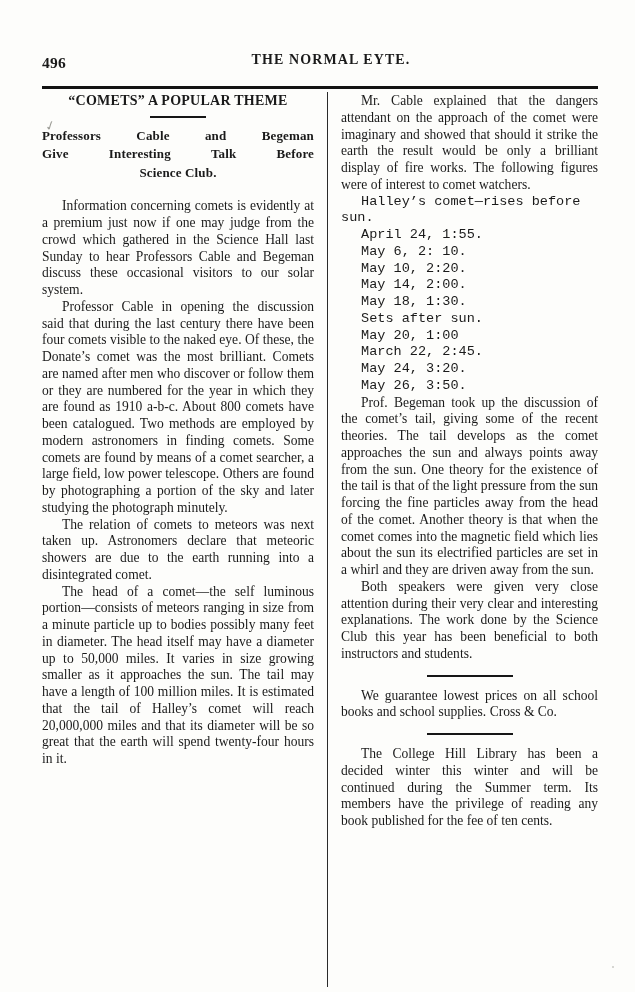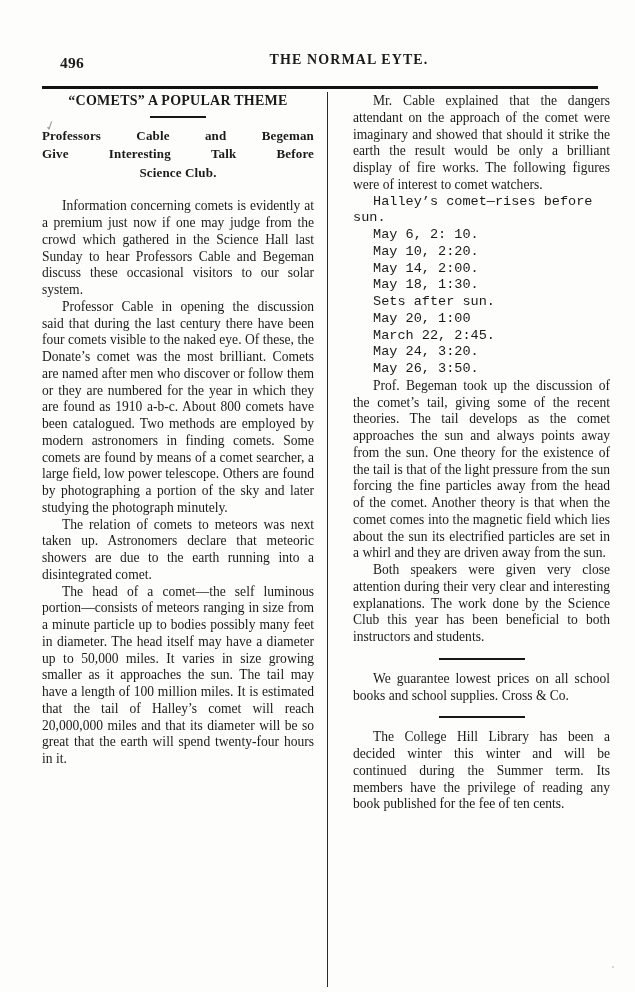--- a/index.html
+++ b/index.html
@@ -20,21 +20,21 @@
     position: absolute;
     left: 0; top: 0;
     width: 635px;
     height: 992px;
     background: #fdfdfb;
   }
 
   
   .masthead {
     position: absolute;
-    left: 60px;
+    left: 42px;
     top: 52px;
     width: 556px;
     height: 26px;
   }
   .folio {
     position: absolute;
     left: 0;
     top: 2px;
     font-size: 15.5px;
     font-weight: bold;
@@ -72,21 +72,21 @@
 
   .column {
     position: absolute;
     top: 93px;
     font-size: 13.55px;
     line-height: 16.75px;
     text-align: justify;
     text-justify: inter-word;
   }
   .col-left  { left: 42px;  width: 272px; }
-  .col-right { left: 341px; width: 257px; margin-left: 12px; }
+  .col-right { left: 341px; width: 257px; }
 
   
   .headline {
     text-align: center;
     font-size: 14px;
     font-weight: bold;
     letter-spacing: 0.25px;
     margin: 0 0 6px 0;
     white-space: nowrap;
   }
@@ -191,20 +191,21 @@
     <p class="body">The head of a comet—the self luminous portion—consists of meteors ranging in size from a minute particle up to bodies possibly many feet in diameter. The head itself may have a diameter up to 50,000 miles. It varies in size growing smaller as it approaches the sun. The tail may have a length of 100 million miles. It is estimated that the tail of Halley’s comet will reach 20,000,000 miles and that its diameter will be so great that the earth will spend twenty-four hours in it.</p>
 
   </div>
 
   <div class="column col-right">
 
     <p class="body">Mr. Cable explained that the dangers attendant on the approach of the comet were imaginary and showed that should it strike the earth the result would be only a brilliant display of fire works. The following figures were of interest to comet watchers.</p>
 
     <ul class="schedule">
       <li>Halley’s comet—rises before sun.</li>
+      <li>April 24, 1:55.</li>
       <li>May 6, 2: 10.</li>
       <li>May 10, 2:20.</li>
       <li>May 14, 2:00.</li>
       <li>May 18, 1:30.</li>
       <li>Sets after sun.</li>
       <li>May 20, 1:00</li>
       <li>March 22, 2:45.</li>
       <li>May 24, 3:20.</li>
       <li>May 26, 3:50.</li>
     </ul>

